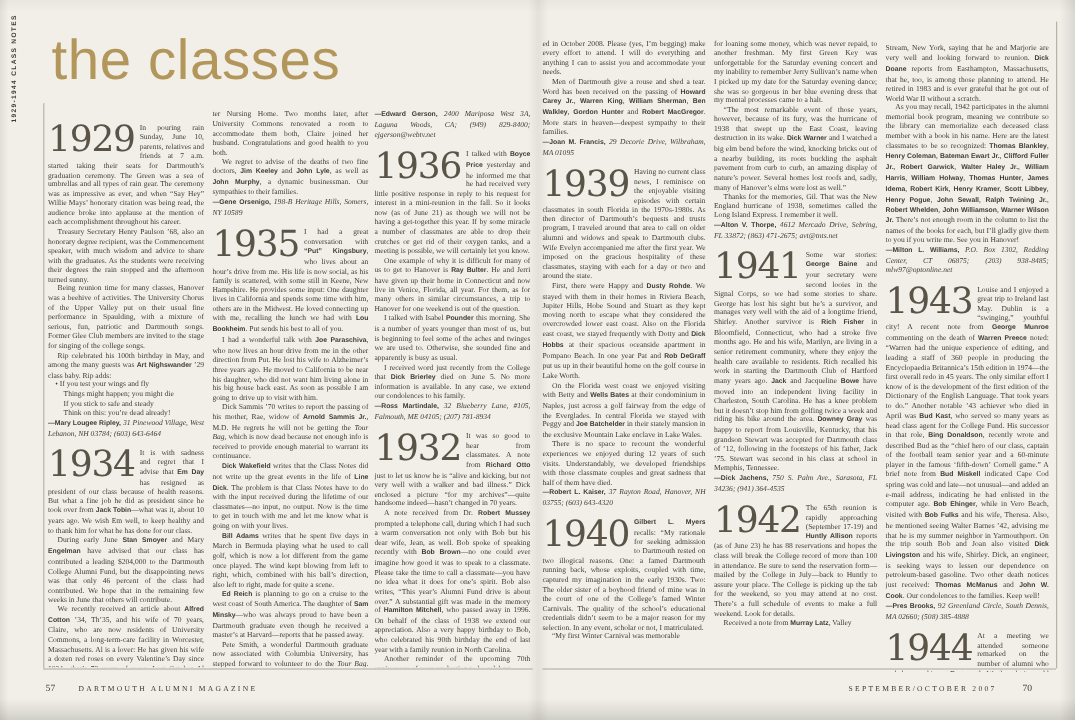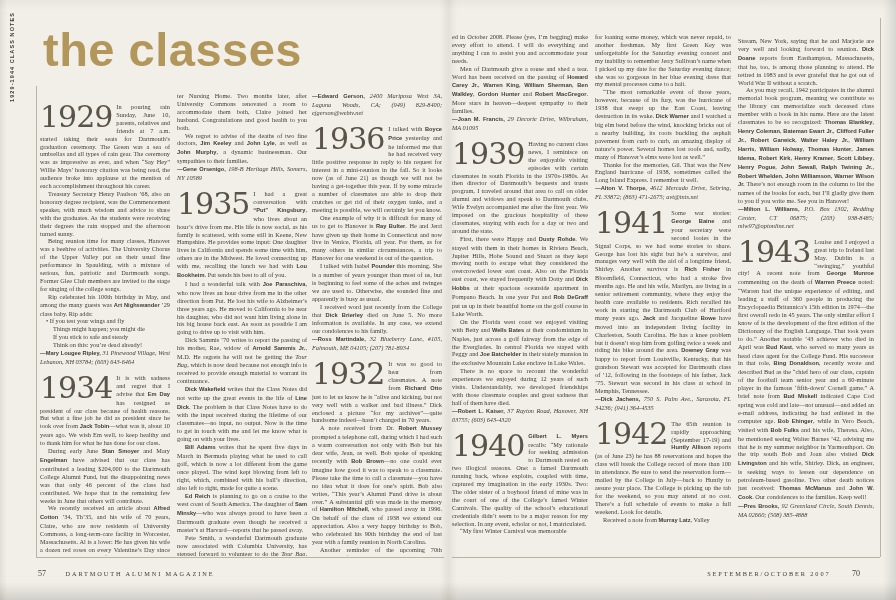--- a/index.html
+++ b/index.html
@@ -15,21 +15,21 @@
   .rule{position:absolute;background:#b6b3a7}
   .rule-left{left:36px;top:86px;width:1px;height:471px}
   .rule-right{left:880px;top:18px;width:1px;height:539px}
   .rule-bottom-l{left:36px;top:557px;width:408px;height:1px}
   .rule-bottom-r{left:452px;top:557px;width:428px;height:1px}
   .side-label{position:absolute;left:9px;top:26px;height:76px;
     writing-mode:vertical-rl;transform:rotate(180deg);white-space:nowrap;
     font-family:"Liberation Sans",sans-serif;font-weight:bold;font-size:5.5px;
     letter-spacing:1.1px;color:#3e3b35}
   .title{position:absolute;left:43px;top:26px;
-    font-family:"Liberation Sans",sans-serif;font-weight:bold;
+    font-family:"Liberation Sans",sans-serif;font-weight:normal;
     font-size:47px;line-height:47px;letter-spacing:0.5px;color:#b2965a}
   .col{position:absolute;overflow:hidden;text-align:justify;
     font-family:"Liberation Serif",serif;font-size:6.3px;line-height:7.9px;color:#403c35}
   .col p{margin:0}
   .col .ind{text-indent:8px}
   .nm{font-family:"Liberation Sans",sans-serif;font-weight:bold;font-size:5.7px}
   .yr{float:left;font-family:"DejaVu Serif",serif;font-size:30px;line-height:24px;
     padding:2px 4px 0 0;color:#5a5347;letter-spacing:-1px}
   .sec{margin-top:8px}
   .sec:first-child{margin-top:11px}
@@ -127,20 +127,21 @@
       <p class="sig"><b class="nm">—Dick Jachens,</b> <i>750 S. Palm Ave., Sarasota, FL 34236; (941) 364-4535</i></p>
       <div class="sec"><span class="yr">1942</span>The 65th reunion is rapidly approaching (September 17-19) and <b class="nm">Huntly Allison</b> reports (as of June 23) he has 88 reservations and hopes the class will break the College record of more than 100 in attendance. Be sure to send the reservation form—mailed by the College in July—back to Huntly to assure your place. The College is picking up the tab for the weekend, so you may attend at no cost. There’s a full schedule of events to make a full weekend. Look for details.</div>
       <p class="ind">Received a note from <b class="nm">Murray Latz</b>, Valley</p>
     </div>
   <div class="col col-5">
       <p>Stream, New York, saying that he and Marjorie are very well and looking forward to reunion. <b class="nm">Dick Doane</b> reports from Easthampton, Massachusetts, that he, too, is among those planning to attend. He retired in 1983 and is ever grateful that he got out of World War II without a scratch.</p>
       <p class="ind">As you may recall, 1942 participates in the alumni memorial book program, meaning we contribute so the library can memorialize each deceased class member with a book in his name. Here are the latest classmates to be so recognized: <b class="nm">Thomas Blankley</b>, <b class="nm">Henry Coleman</b>, <b class="nm">Bateman Ewart Jr.</b>, <b class="nm">Clifford Fuller Jr.</b>, <b class="nm">Robert Garwick</b>, <b class="nm">Walter Haley Jr.</b>, <b class="nm">William Harris</b>, <b class="nm">William Holway</b>, <b class="nm">Thomas Hunter</b>, <b class="nm">James Idema</b>, <b class="nm">Robert Kirk</b>, <b class="nm">Henry Kramer</b>, <b class="nm">Scott Libbey</b>, <b class="nm">Henry Pogue</b>, <b class="nm">John Sewall</b>, <b class="nm">Ralph Twining Jr.</b>, <b class="nm">Robert Whelden</b>, <b class="nm">John Williamson</b>, <b class="nm">Warner Wilson Jr.</b> There’s not enough room in the column to list the names of the books for each, but I’ll gladly give them to you if you write me. See you in Hanover!</p>
       <p class="sig"><b class="nm">—Milton L. Williams,</b> <i>P.O. Box 1302, Redding Center, CT 06875; (203) 938-8485; mlw97@optonline.net</i></p>
       <div class="sec"><span class="yr">1943</span>Louise and I enjoyed a great trip to Ireland last May. Dublin is a “swinging,” youthful city! A recent note from <b class="nm">George Munroe</b> commenting on the death of <b class="nm">Warren Preece</b> noted: “Warren had the unique experience of editing, and leading a staff of 360 people in producing the Encyclopaedia Britannica’s 15th edition in 1974—the first overall redo in 45 years. The only similar effort I know of is the development of the first edition of the Dictionary of the English Language. That took years to do.” Another notable ’43 achiever who died in April was <b class="nm">Bud Kast</b>, who served so many years as head class agent for the College Fund. His successor in that role, <b class="nm">Bing Donaldson</b>, recently wrote and described Bud as the “chief hero of our class, captain of the football team senior year and a 60-minute player in the famous ‘fifth-down’ Cornell game.” A brief note from <b class="nm">Bud Miskell</b> indicated Cape Cod spring was cold and late—not unusual—and added an e-mail address, indicating he had enlisted in the computer age. <b class="nm">Bob Ehinger</b>, while in Vero Beach, visited with <b class="nm">Bob Fulks</b> and his wife, Theresa. Also, he mentioned seeing Walter Barnes ’42, advising me that he is my summer neighbor in Yarmouthport. On the trip south Bob and Joan also visited <b class="nm">Dick Livingston</b> and his wife, Shirley. Dick, an engineer, is seeking ways to lessen our dependence on petroleum-based gasoline. Two other death notices just received: <b class="nm">Thomas McManus</b> and <b class="nm">John W. Cook</b>. Our condolences to the families. Keep well!</div>
       <p class="sig"><b class="nm">—Pres Brooks,</b> <i>92 Greenland Circle, South Dennis, MA 02660; (508) 385-4888</i></p>
+      <div class="sec"><span class="yr">1944</span>At a meeting we attended someone remarked on the number of alumni who ended up working at Dartmouth. We thought it would be interesting to check out how</div>
     </div>
 
   <div class="footer footer-left">
     <span class="folio">57</span>
     <span class="mag">DARTMOUTH ALUMNI MAGAZINE</span>
   </div>
   <div class="footer footer-right">
     <span class="mag">SEPTEMBER/OCTOBER 2007</span>
     <span class="folio">70</span>
   </div>

